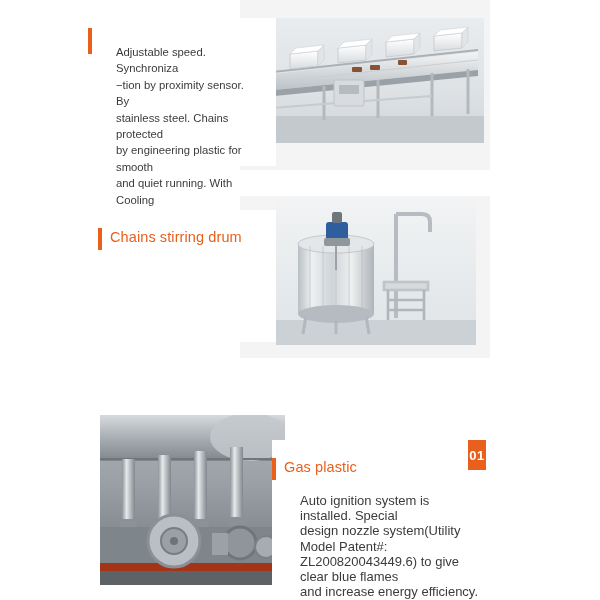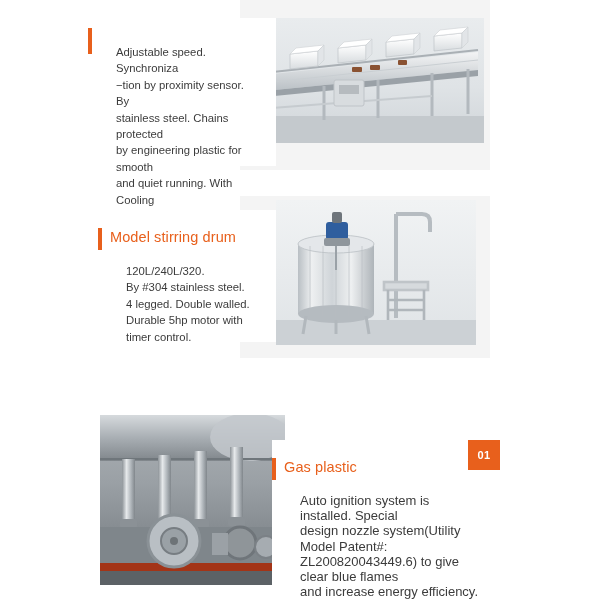--- a/index.html
+++ b/index.html
@@ -147,25 +147,25 @@
   }
   #sec3-text {
     left: 284px;
     top: 458px;
     width: 216px;
   }
   #sec3-badge {
     position: absolute;
     left: 468px;
     top: 440px;
-    width: 32px;
+    width: 18px;
     height: 30px;
     background: #e8601c;
     color: #ffffff;
-    font-size: 11px;
+    font-size: 13px;
     font-weight: bold;
     display: flex;
     align-items: center;
     justify-content: center;
     letter-spacing: 0.5px;
   }
   #sec3-body {
     font-size: 13px;
     line-height: 15.2px;
   }
@@ -312,26 +312,21 @@
         <line x1="148" y1="90" x2="148" y2="120"></line>
         <line x1="112" y1="100" x2="148" y2="100"></line>
         <line x1="112" y1="110" x2="148" y2="110"></line>
       </g>
     </svg>
   </div>
 
   <div id="sec2-card"></div>
   <div class="accent-bar block" id="sec2-bar"></div>
   <div class="block" id="sec2-text">
-    <h2 class="card-title">Model stirring drum</h2>
-    <p class="card-body">120L/240L/320.
-By #304 stainless steel.
-4 legged. Double walled.
-Durable 5hp motor with
-timer control.</p>
+    <h2 class="card-title">Chains stirring drum</h2>
   </div>
 
   <div class="photo" id="sec3-photo">
     <svg width="185" height="170" viewBox="0 0 185 170" preserveAspectRatio="none">
       <defs>
         <linearGradient id="bgGrad3" x1="0" y1="0" x2="0" y2="1">
           <stop offset="0%" stop-color="#aeb3b7"></stop>
           <stop offset="40%" stop-color="#9aa0a5"></stop>
           <stop offset="100%" stop-color="#6e7479"></stop>
         </linearGradient>

